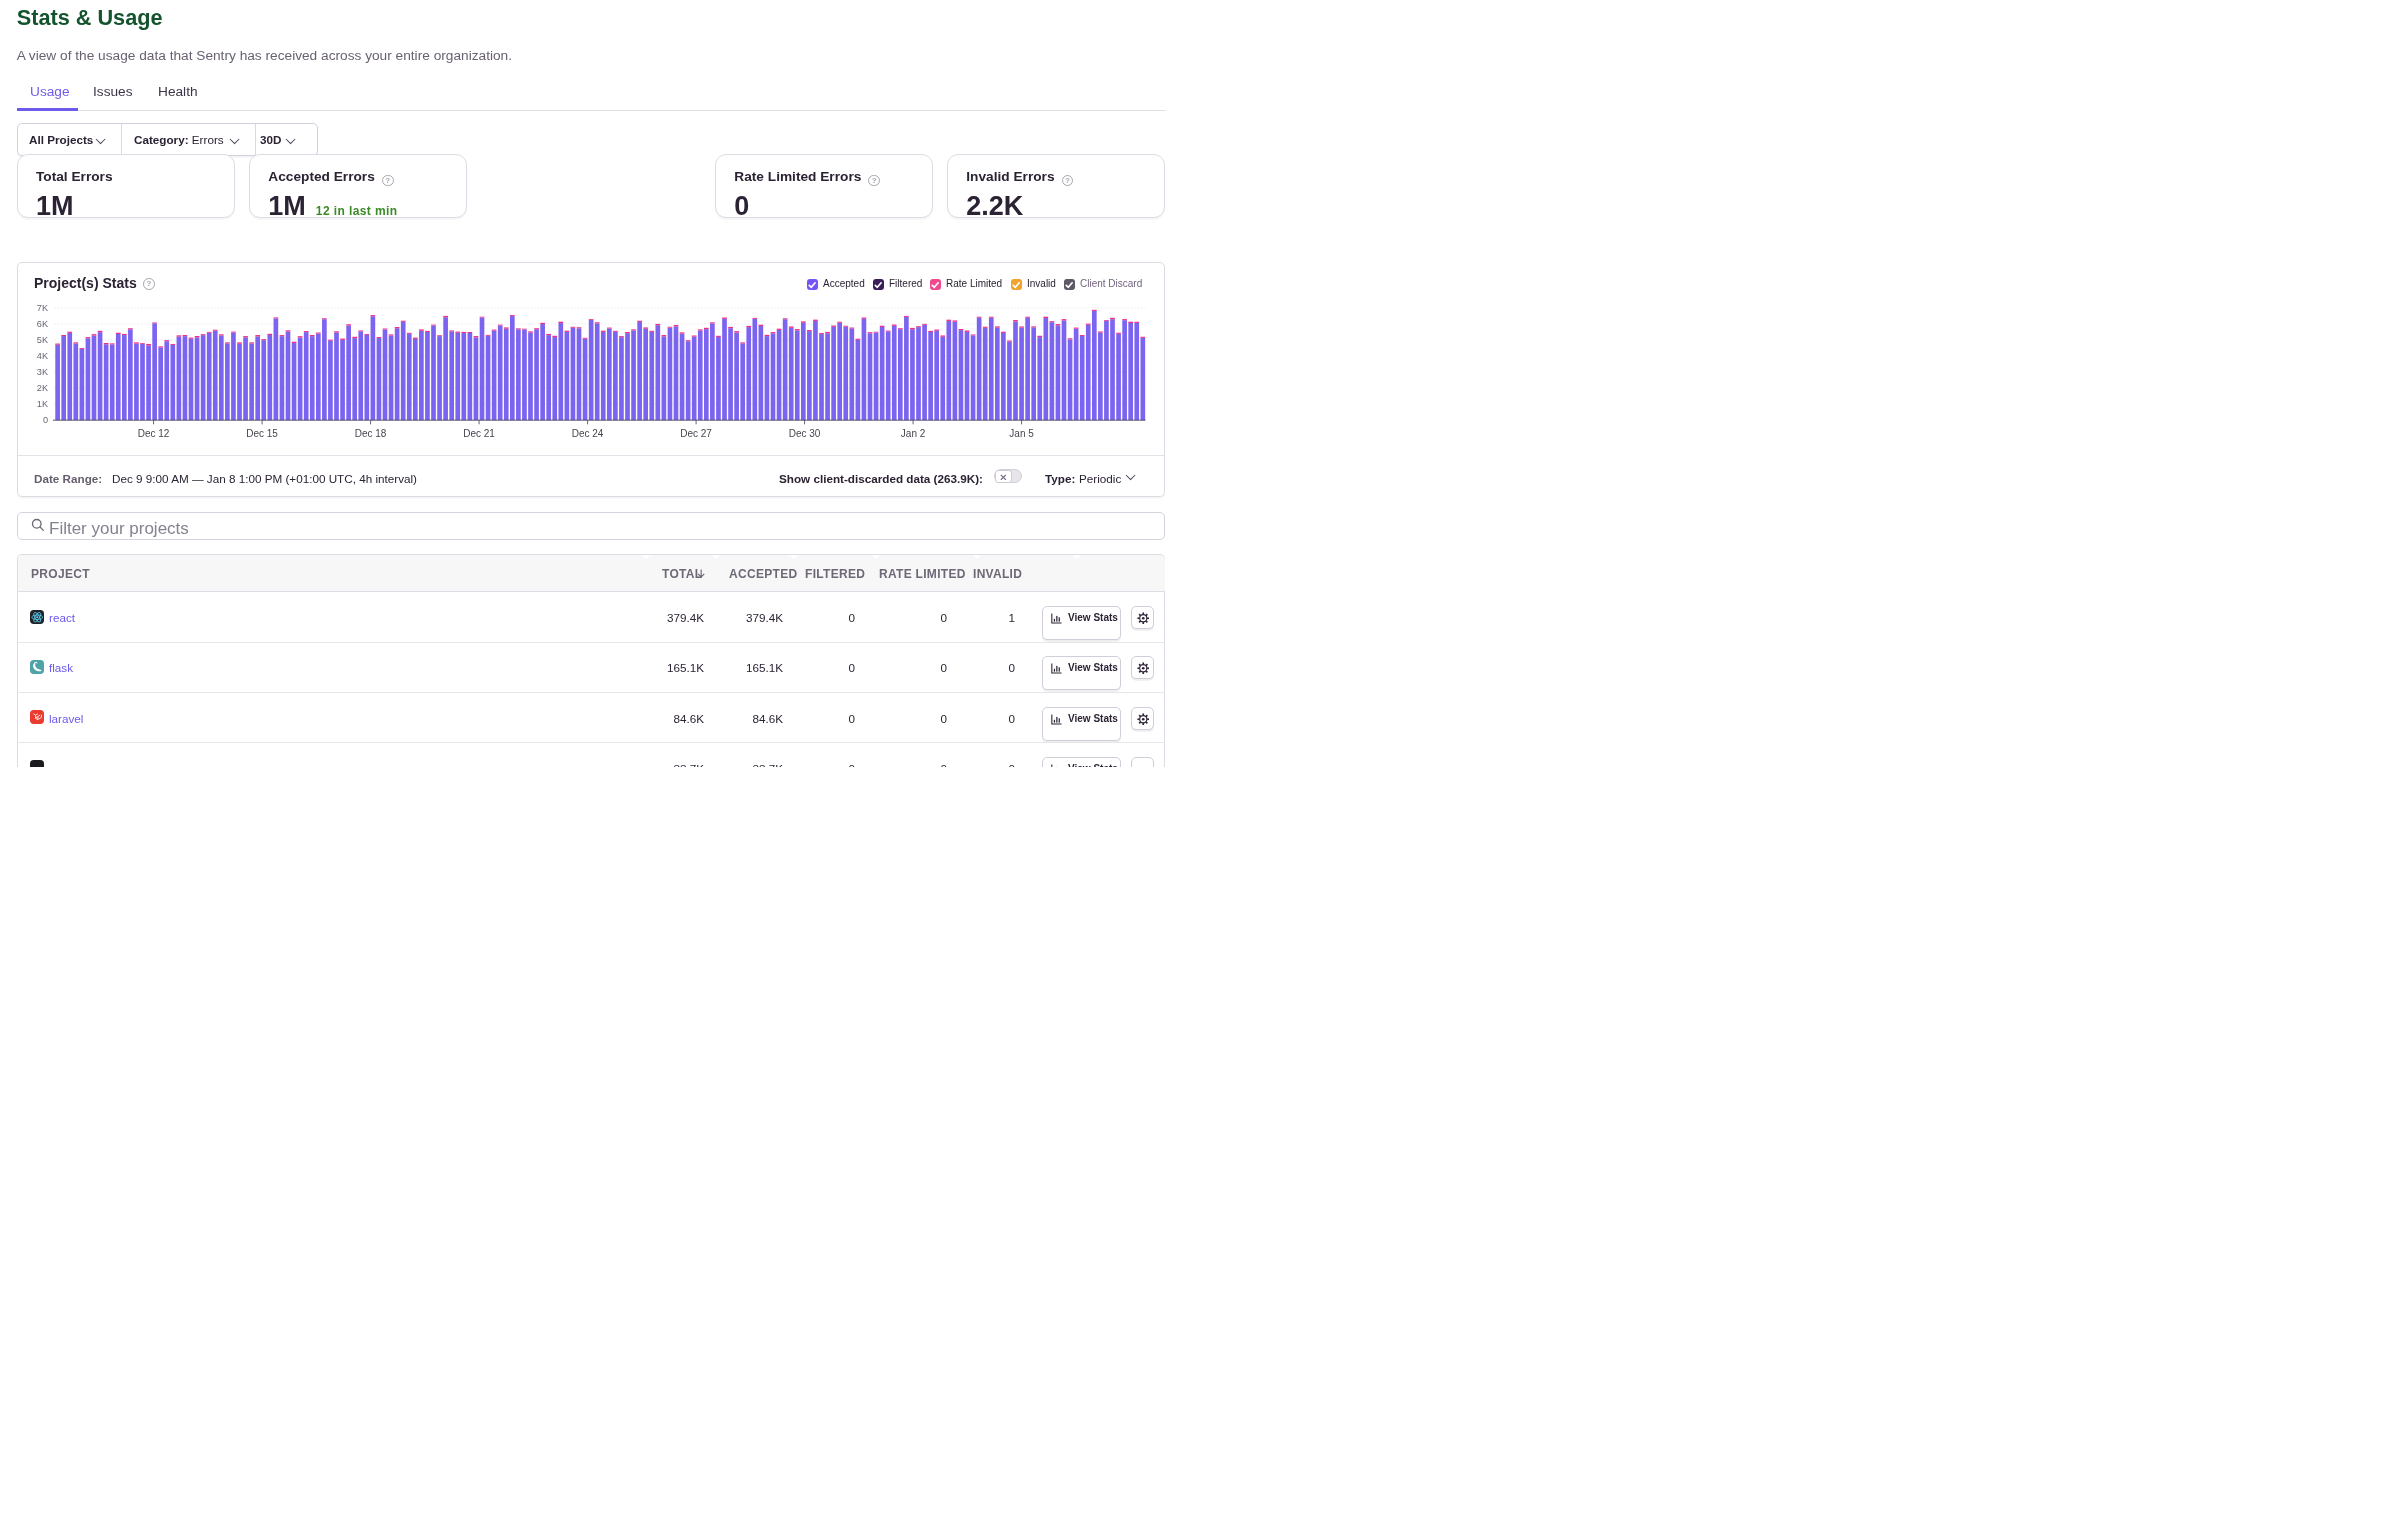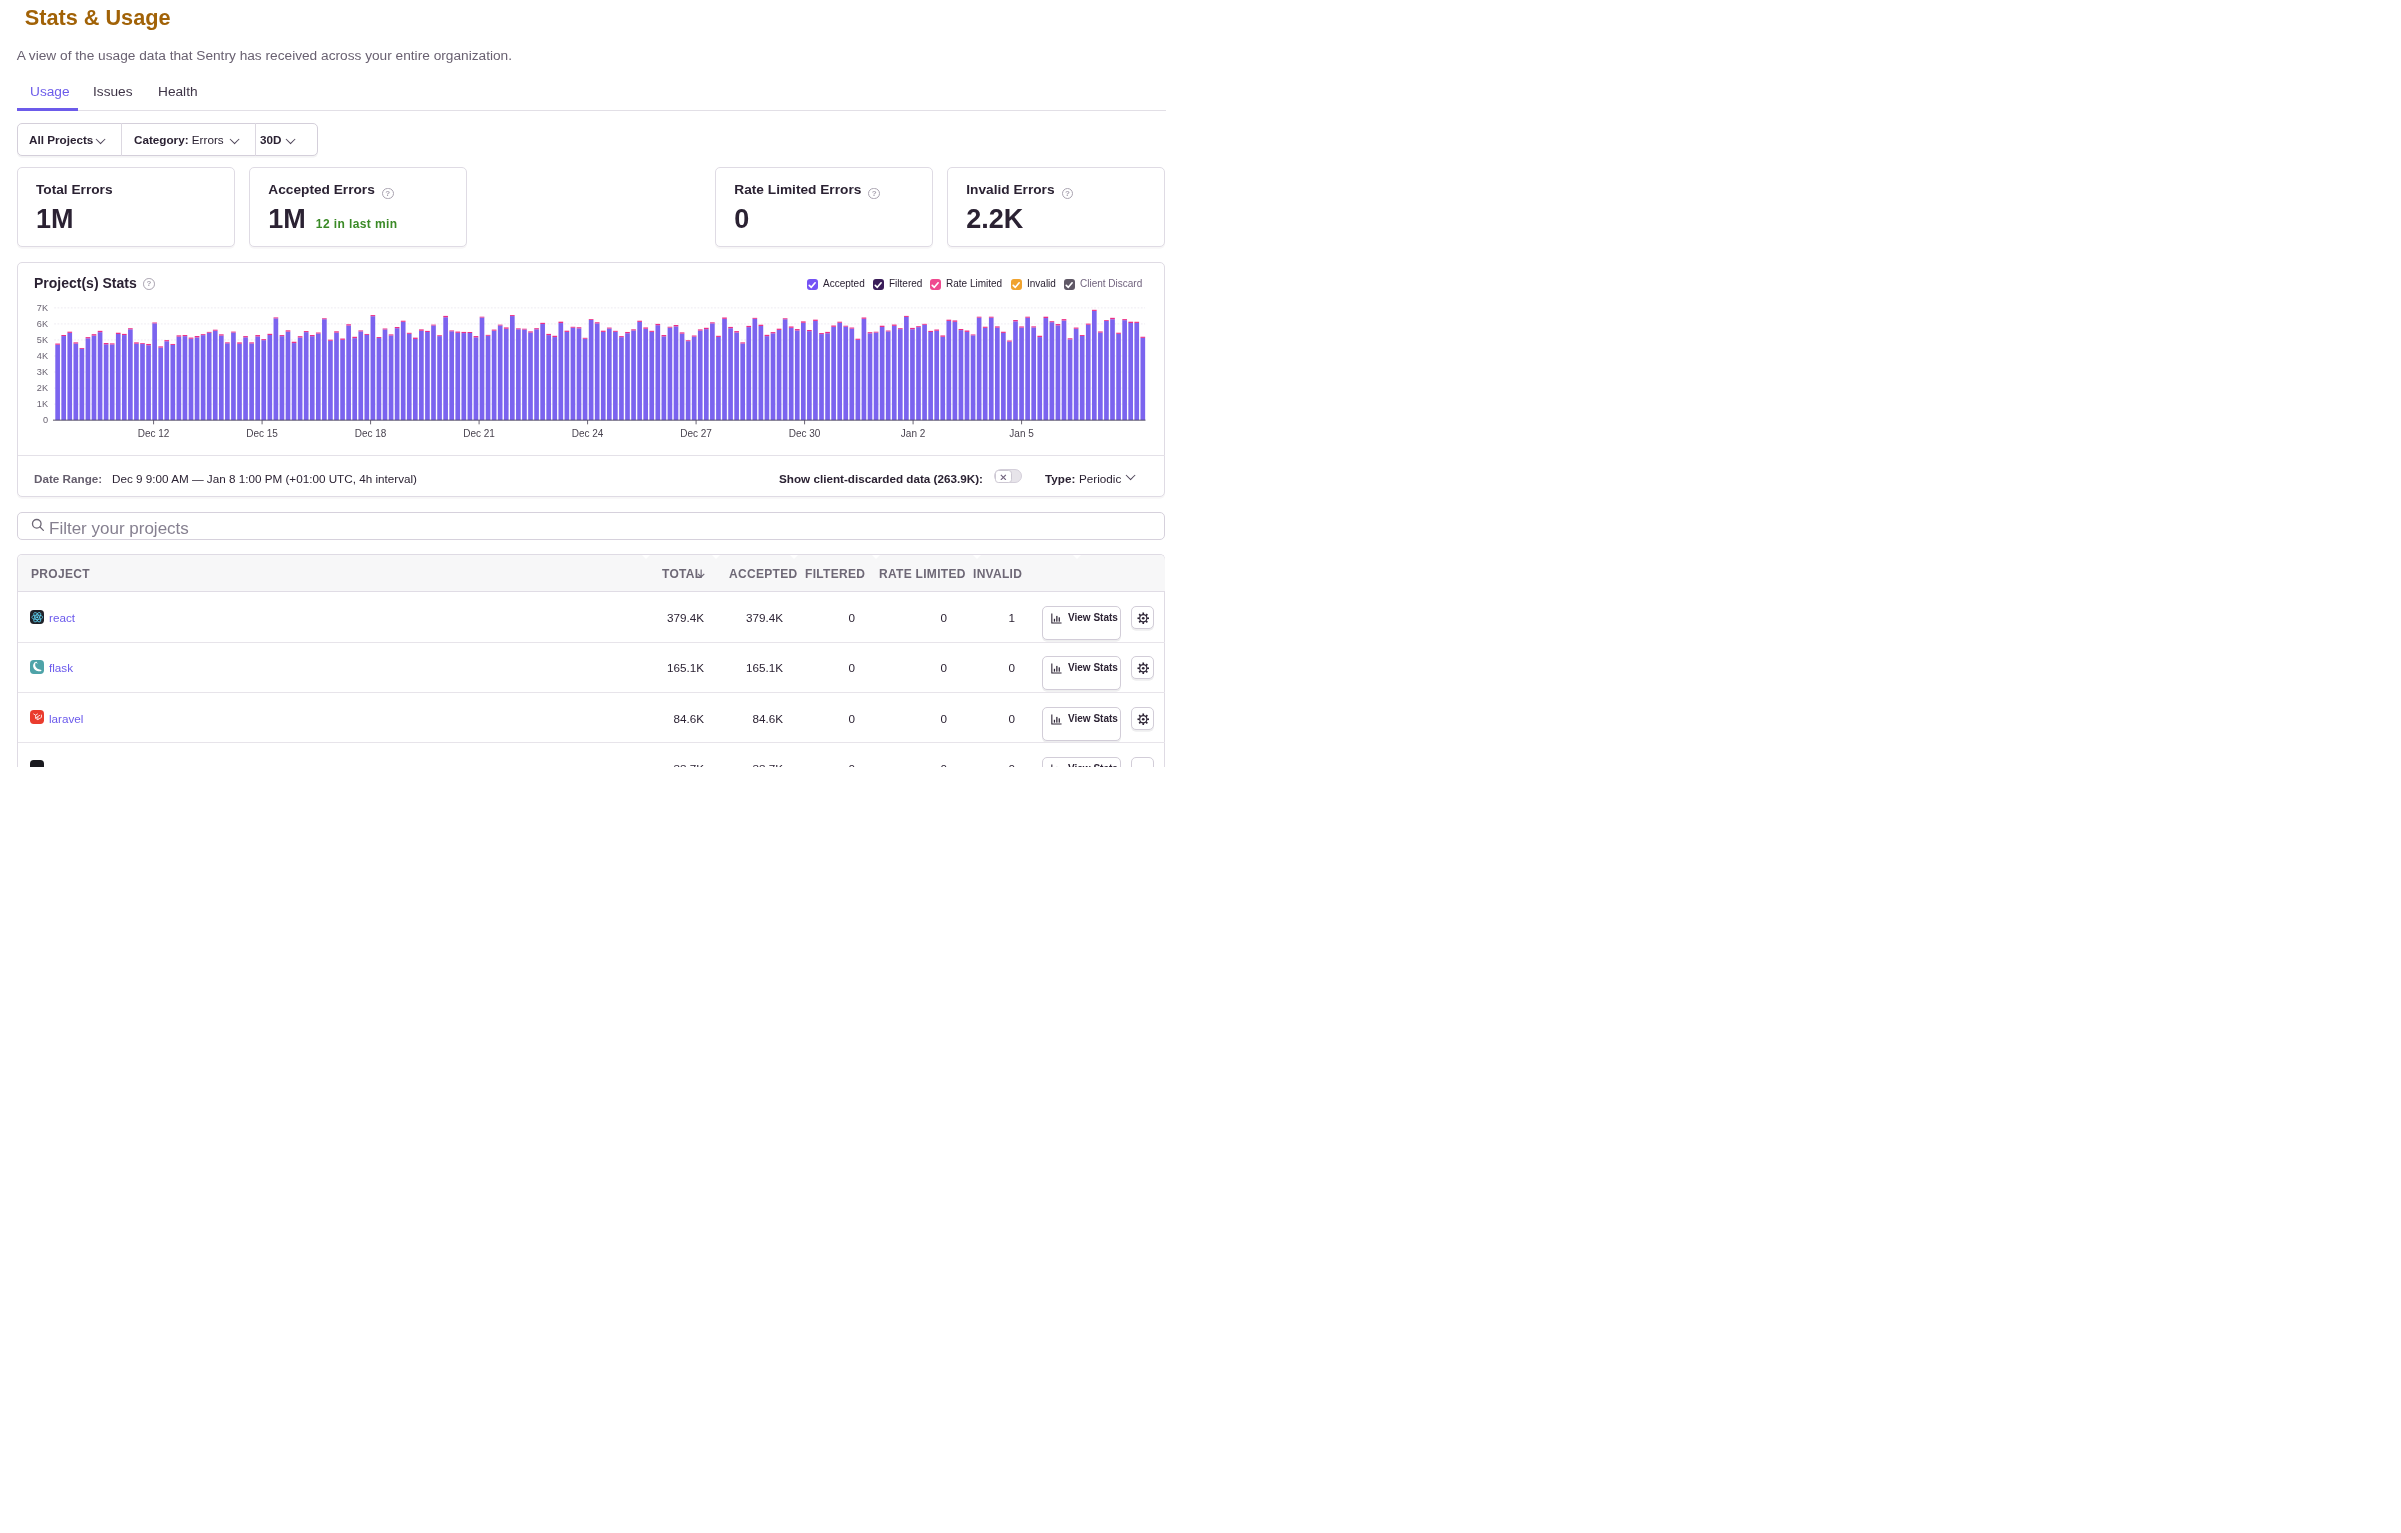--- a/index.html
+++ b/index.html
@@ -4,22 +4,22 @@
 <style>
 * { margin:0; padding:0; box-sizing:border-box; }
 html,body { width:1201px; height:767px; overflow:hidden; background:#fff;
   font-family:"Liberation Sans", sans-serif; }
 .abs { position:absolute; }
 #page { position:relative; width:1201px; height:767px; background:#fff; }
 .qm { display:inline-block; width:11.7px; height:11.7px; border:1.2px solid #A9A3B0; border-radius:50%;
   color:#A9A3B0; font-size:8px; font-weight:bold; text-align:center; line-height:9.6px; }
 .chev { display:inline-block; width:6.7px; height:6.7px; border-left:1.5px solid #4D4458; border-bottom:1.5px solid #4D4458;
   transform:rotate(-45deg); }
-.card { position:absolute; top:167px; height:80px; width:218px; background:#fff;
-  border:0.8px solid #DFDBE4; border-radius:5px; box-shadow:0 1.7px 0 rgba(43,34,51,0.04); }
+.card { position:absolute; top:154px; height:64px; width:218px; background:#fff;
+  border:0.8px solid #DFDBE4; border-radius:11px; box-shadow:0 1.7px 0 rgba(43,34,51,0.04); }
 .card .lbl { position:absolute; left:18.3px; top:14px; font-size:13.7px; font-weight:bold; color:#2B2233; }
 .card .num { position:absolute; left:18.3px; top:36px; font-size:27px; font-weight:bold; color:#2B2233; }
 .cbox { position:absolute; width:11.2px; height:11.2px; border-radius:2.9px; top:279px; }
 .cbox svg { position:absolute; left:1.4px; top:1.8px; }
 .leglab { position:absolute; top:278px; font-size:10px; color:#2B2233; }
 .th { position:absolute; top:567px; font-size:12px; font-weight:bold; color:#6E6876; letter-spacing:0.3px; }
 .notch { position:absolute; top:555px; width:0; height:0; border-left:4.6px solid transparent;
   border-right:4.6px solid transparent; border-top:4.6px solid #fff; }
 .num14 { position:absolute; font-size:11.7px; color:#2B2233; }
 .plink { position:absolute; font-size:11.7px; color:#6B5AEC; }
@@ -30,21 +30,21 @@
 .vsbtn span { position:absolute; left:25px; top:5px; font-size:10px; font-weight:bold; color:#2B2233; }
 .gearbtn { position:absolute; left:1131px; width:23px; height:22.5px; background:#fff; border:0.8px solid #D2CDD8;
   border-radius:5px; box-shadow:0 1.7px 0 rgba(43,34,51,0.08); }
 .gearbtn svg { position:absolute; left:5px; top:5px; }
 .rowline { position:absolute; left:17.5px; width:1147px; height:0.8px; background:#E7E4EA; }
 </style>
 </head>
 <body>
 <div id="page">
 
-  <div class="abs" style="left:16.7px; top:5.4px; font-size:21.7px; font-weight:bold; color:#a16207;margin-left:8px;">Stats &amp; Usage</div>
+  <div class="abs" style="left:16.7px; top:5.4px; font-size:21.7px; font-weight:bold; color:#14532d;">Stats &amp; Usage</div>
   <div class="abs" style="left:16.7px; top:48px; font-size:13.7px; color:#696171;">A view of the usage data that Sentry has received across your entire organization.</div>
 
   <div class="abs" style="left:16.7px; top:110px; width:1149px; height:0.8px; background:#E2DFE6;"></div>
   <div class="abs" style="left:30px; top:84px; font-size:13.7px; color:#6C5BEA;">Usage</div>
   <div class="abs" style="left:93px; top:84px; font-size:13.7px; color:#3E3446;">Issues</div>
   <div class="abs" style="left:158px; top:84px; font-size:13.7px; color:#3E3446;">Health</div>
   <div class="abs" style="left:16.7px; top:108px; width:61px; height:2.5px; background:#6C5BEA;"></div>
 
   <div class="abs" style="left:16.7px; top:123px; width:301px; height:32.5px; background:#fff; border:0.8px solid #D4CFDA; border-radius:5px; box-shadow:0 1.7px 0 rgba(43,34,51,0.05);"></div>
   <div class="abs" style="left:121px; top:123px; width:0.8px; height:32.5px; background:#DCD8E1;"></div>

